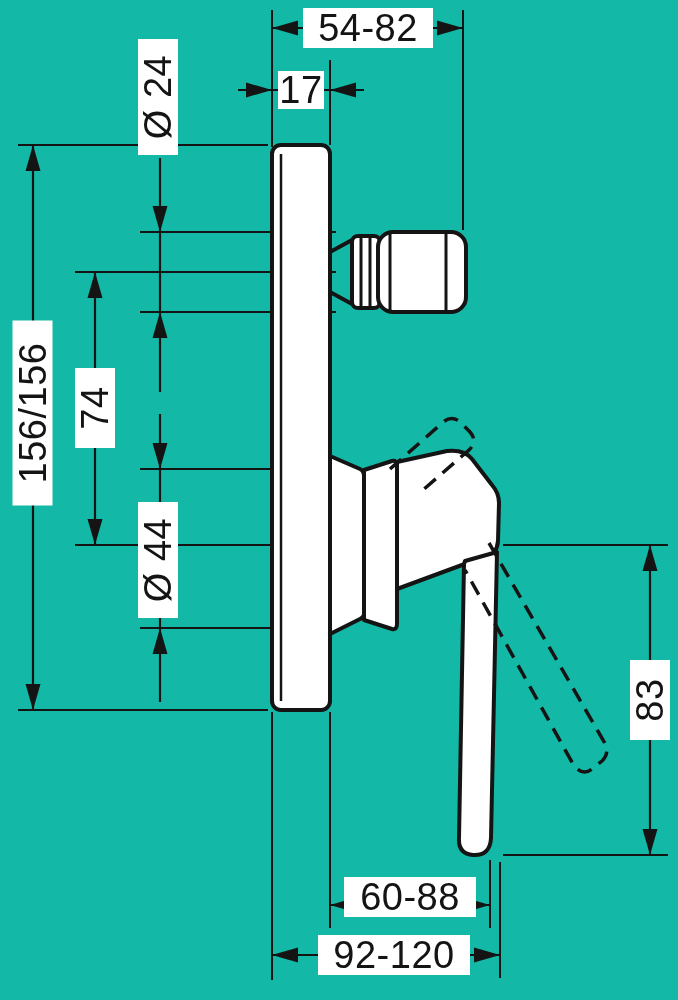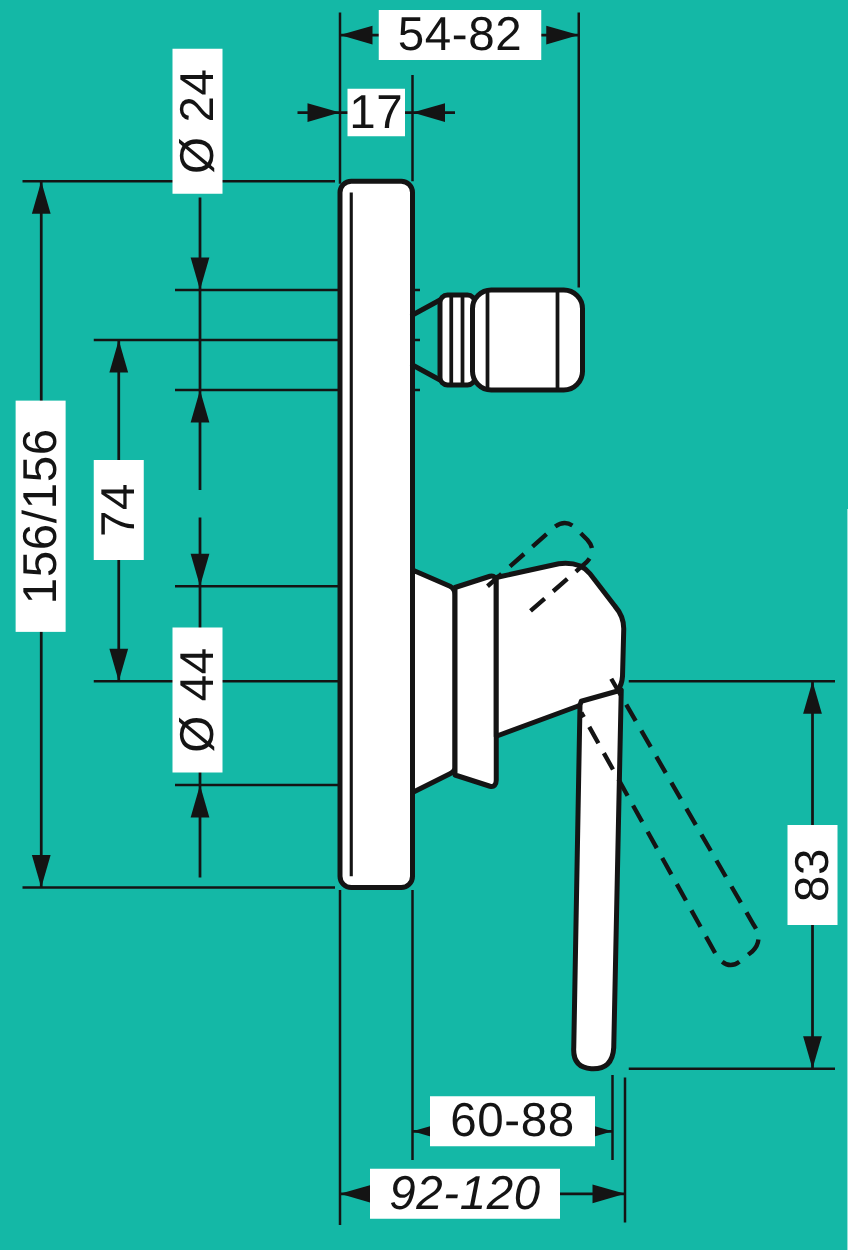--- a/index.html
+++ b/index.html
@@ -143,15 +143,15 @@
   <div class="label vert" style="left:-60px;top:393px;width:185px;">156/156</div>
 
   <div class="label vert" style="left:55px;top:388px;width:80px;">74</div>
 
   <div class="label vert" style="left:100px;top:540px;width:116px;">Ø 44</div>
 
   <div class="label vert" style="left:610px;top:680px;width:80px;">83</div>
 
   <div class="label" style="left:344px;top:877px;width:132px;">60-88</div>
 
-  <div class="label" style="left:296px;top:935px;width:152px;font-style:italic;">92-120</div>
+  <div class="label" style="left:318px;top:935px;width:152px;">92-120</div>
 
 </div>
 
 </body></html>

